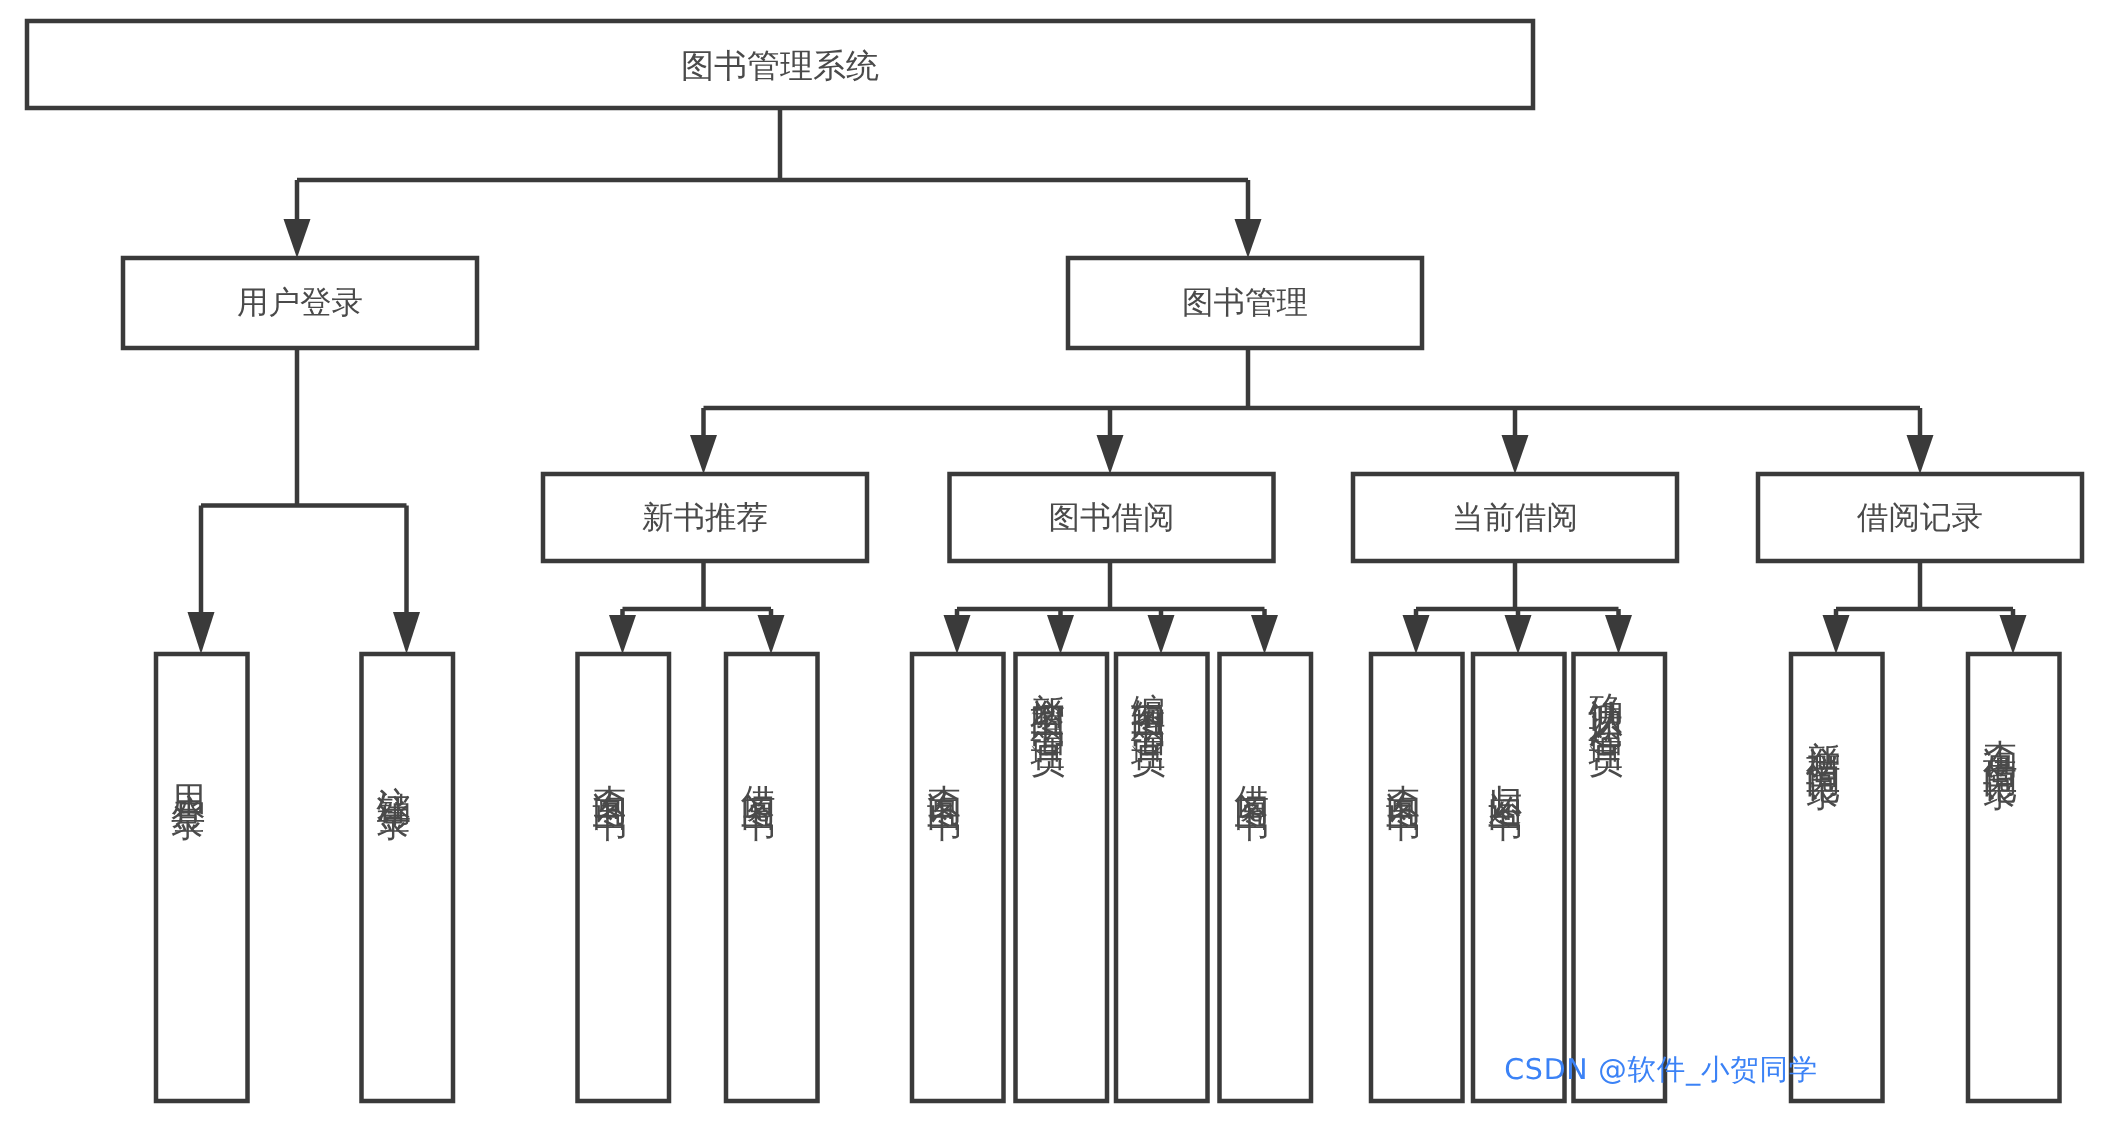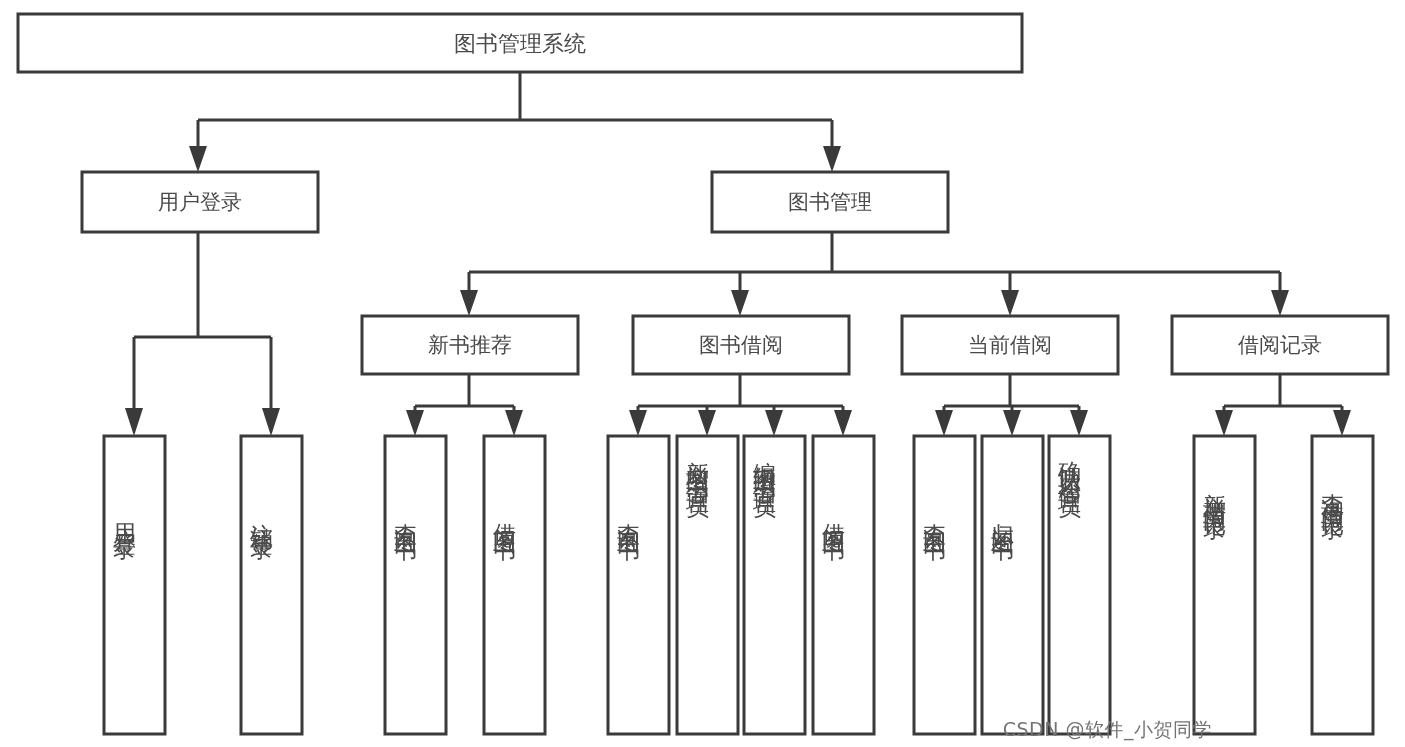--- a/index.html
+++ b/index.html
@@ -66,24 +66,24 @@
     line-height: 1;
     letter-spacing: 5px;
     color: #4a4a4a;
     white-space: nowrap;
     text-align: left;
     pointer-events: none;
   }
   .watermark {
     position: absolute;
     right: 8px;
-    bottom: 4px;
+    bottom: 21px;
     font-family: "DejaVu Sans", "Liberation Sans", sans-serif;
     font-size: 19px;
-    color: #737373;
+    color: #3b82f6;
     white-space: nowrap;
     letter-spacing: 0.5px;
   }
 </style>
 </head>
 <body>
 
 <div id="diagram-root">
 
   <svg class="diagram-canvas" viewBox="0 0 1405 747">

